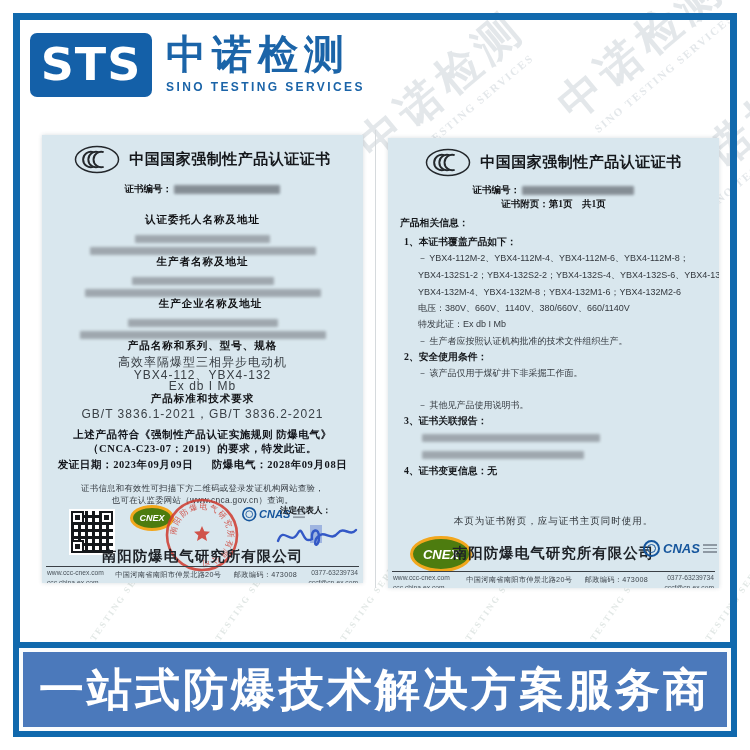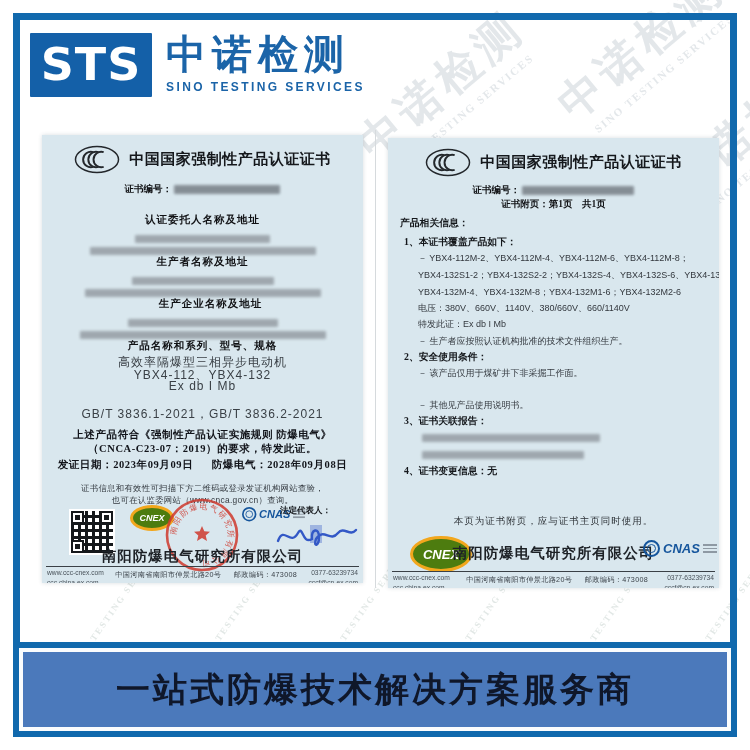--- a/index.html
+++ b/index.html
@@ -14,21 +14,21 @@
   .wm .wm-cn{display:block;font-size:44px;letter-spacing:6px;}
   .wm .wm-en{display:block;font-size:11px;letter-spacing:2px;}
   .wm.steep{transform:rotate(-55deg);color:rgba(196,208,204,.5);}
   .wm.steep .wm-en{font-size:9px;}
 
   
   .frame{position:absolute;inset:13px;border:7px solid #1169ad;z-index:1;pointer-events:none;}
 
   
   .brand{position:absolute;left:30px;top:33px;display:flex;align-items:flex-start;z-index:2;}
-  .logo-box{width:122px;height:64px;background:#1460a8;border-radius:1px;
+  .logo-box{width:122px;height:64px;background:#1460a8;border-radius:7px;
             display:flex;align-items:center;justify-content:center;}
   .logo-box span{color:#fff;font:bold 46px "DejaVu Sans",sans-serif;letter-spacing:1px;
                  transform:scaleY(.95);}
   .brand-text{margin-left:14px;color:#1b64a8;}
   .brand-cn{font:bold 40px "Liberation Serif",serif;letter-spacing:6px;line-height:1.1;}
   .brand-en{font:bold 12px "Liberation Sans",sans-serif;letter-spacing:2.4px;margin-top:3px;}
 
   
   .cert{position:absolute;background:#d9e7ee;box-shadow:0 0 4px rgba(40,60,80,.18);
         color:#2e3338;overflow:hidden;z-index:2;}
@@ -83,21 +83,21 @@
   .divider{position:absolute;left:4px;right:4px;border-top:1.4px solid #3a4046;}
   .cert-foot{position:absolute;left:5px;right:5px;display:flex;justify-content:space-between;
              align-items:flex-start;font-size:6.7px;color:#49525a;line-height:1.5;}
   .cf-mid{font-size:7.2px;color:#3c434a;padding-top:2px;letter-spacing:.3px;white-space:nowrap;}
   .cf-right{text-align:right;}
 
   
   .banner{position:absolute;left:13px;right:13px;top:642px;height:95px;background:#4b79bb;
           border:6px solid #1169ad;box-shadow:inset 0 0 0 4px #fbfcfd;box-sizing:border-box;
           display:flex;align-items:center;justify-content:center;z-index:3;}
-  .banner span{color:#0f172a;font-size:34px;font-weight:600;letter-spacing:3px;
+  .banner span{color:#ffffff;font-size:45px;font-weight:600;letter-spacing:3px;
                font-family:"Liberation Sans",sans-serif;white-space:nowrap;}
 </style>
 </head>
 <body>
 
 <div class="page">
 
   <div>
     <div class="wm" style="left:345px;top:55px;">
       <span class="wm-cn">中诺检测</span>
@@ -172,20 +172,21 @@
 
     <div class="abs lbl" style="top:162px;padding-left:16px;">生产企业名称及地址</div>
     <div class="abs" style="top:178px;"><span class="redact" style="width:150px;"></span></div>
     <div class="abs" style="top:190px;"><span class="redact" style="width:246px;"></span></div>
 
     <div class="abs lbl" style="top:204px;">产品名称和系列、型号、规格</div>
     <div class="abs val" style="top:219px;">高效率隔爆型三相异步电动机</div>
     <div class="abs val" style="top:232px;">YBX4-112、YBX4-132</div>
     <div class="abs val" style="top:244px;">Ex db I Mb</div>
 
+    <div class="abs lbl" style="top:257px;">产品标准和技术要求</div>
     <div class="abs val" style="top:271px;">GB/T 3836.1-2021，GB/T 3836.2-2021</div>
 
     <div class="abs bold-line" style="top:293px;">上述产品符合《强制性产品认证实施规则 防爆电气》</div>
     <div class="abs bold-line" style="top:307px;">（CNCA-C23-07：2019）的要求，特发此证。</div>
     <div class="abs bold-line" style="top:323px;">
       <span>发证日期：2023年09月09日</span>
       <span style="display:inline-block;width:12px;"></span>
       <span>防爆电气：2028年09月08日</span>
     </div>
 

